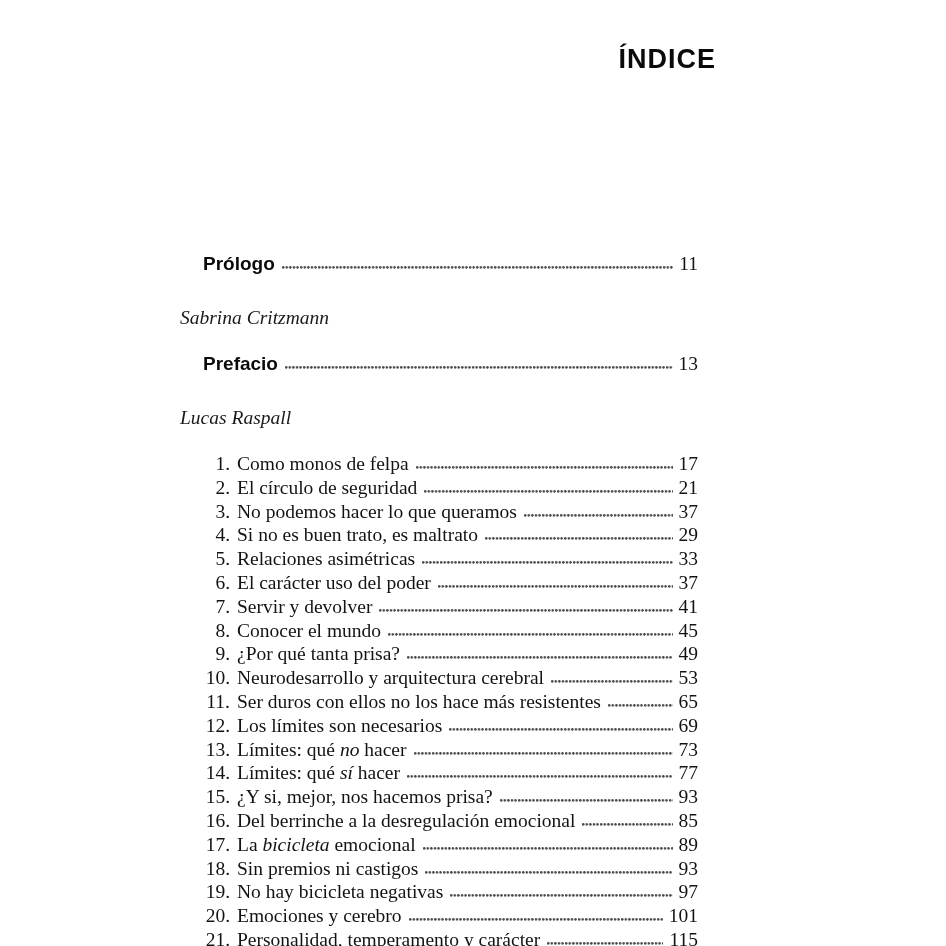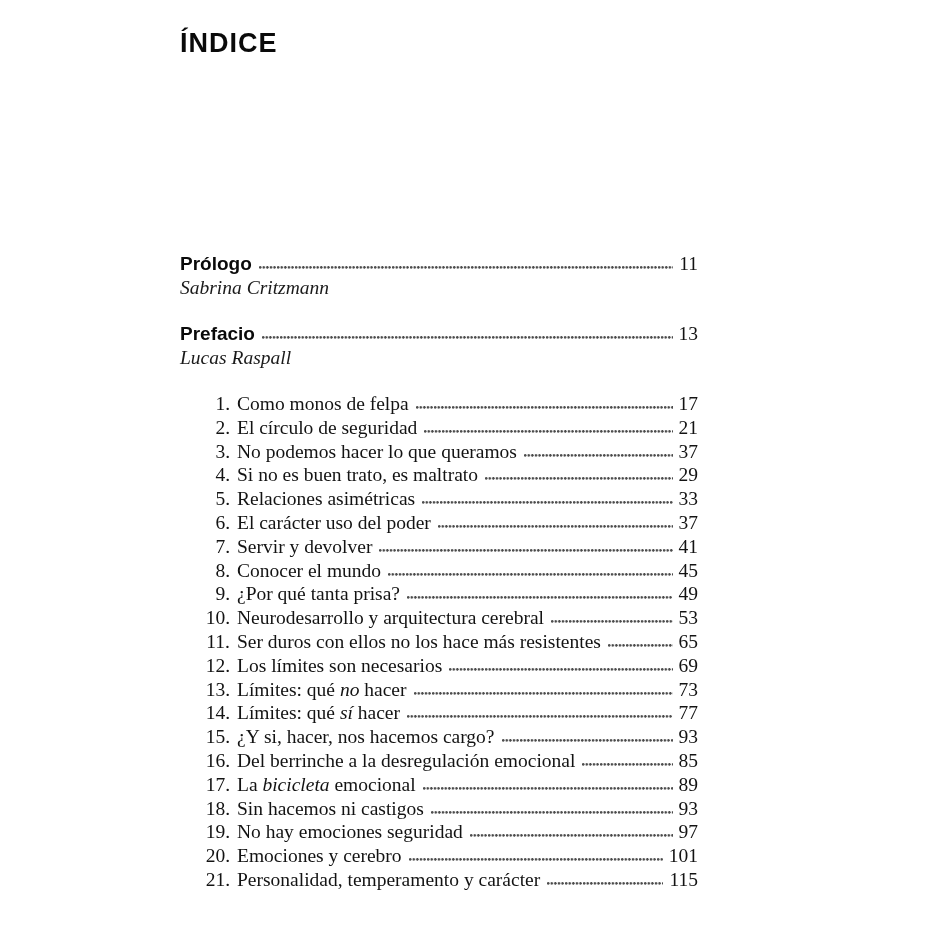--- a/index.html
+++ b/index.html
@@ -7,52 +7,53 @@
     position:relative;
     width:946px;height:946px;
     background:#ffffff;
     overflow:hidden;
     font-family:"Liberation Serif", serif;
     color:#131313;
   }
   .page-title{
     position:absolute;
     top:30px;left:180px;width:520px;
-    margin:0;
-    text-align:left;
+    margin:16px;
+    text-align:right;
     font-family:"Liberation Sans", sans-serif;
     font-weight:bold;
     font-size:27px;
     line-height:1;
     letter-spacing:1px;
     color:#0a0a0a;
   }
   .content{
     position:absolute;
     left:180px;top:252px;width:518px;
   }
   .row{
     display:flex;
     align-items:baseline;
   }
   .front-entry{margin-bottom:22px;}
-  .front-row{line-height:24px;font-size:19.5px;}
+  .front-row{line-height:24px;font-size:19.5px;margin-left:23px;}
   .front-label{
     flex:none;
     font-family:"Liberation Sans", sans-serif;
     font-weight:bold;
     font-size:19px;
     color:#0a0a0a;
     white-space:nowrap;
   }
   .author{
     font-style:italic;
     font-size:19.5px;
     line-height:24px;
     color:#1a1a1a;
+    margin-top:30px;
   }
   .chapters{margin-top:22px;}
   .chapter-row{
     line-height:23.8px;
     height:23.8px;
     font-size:19.5px;
   }
   .chapter-num{
     flex:none;
     width:50px;
@@ -185,45 +186,45 @@
           <span class="pageno">73</span>
         </div>
         <div class="row chapter-row">
           <span class="chapter-num">14.</span>
           <span class="chapter-title"><span>Límites: qué </span><span class="it">sí</span><span> hacer</span></span>
           <span class="leader"></span>
           <span class="pageno">77</span>
         </div>
         <div class="row chapter-row">
           <span class="chapter-num">15.</span>
-          <span class="chapter-title"><span>¿Y si, hacer, nos hacemos cargo?</span></span>
+          <span class="chapter-title"><span>¿Y si, mejor, nos hacemos prisa?</span></span>
           <span class="leader"></span>
           <span class="pageno">93</span>
         </div>
         <div class="row chapter-row">
           <span class="chapter-num">16.</span>
           <span class="chapter-title"><span>Del berrinche a la desregulación emocional</span></span>
           <span class="leader"></span>
           <span class="pageno">85</span>
         </div>
         <div class="row chapter-row">
           <span class="chapter-num">17.</span>
           <span class="chapter-title"><span>La </span><span class="it">bicicleta</span><span> emocional</span></span>
           <span class="leader"></span>
           <span class="pageno">89</span>
         </div>
         <div class="row chapter-row">
           <span class="chapter-num">18.</span>
-          <span class="chapter-title"><span>Sin hacemos ni castigos</span></span>
+          <span class="chapter-title"><span>Sin premios ni castigos</span></span>
           <span class="leader"></span>
           <span class="pageno">93</span>
         </div>
         <div class="row chapter-row">
           <span class="chapter-num">19.</span>
-          <span class="chapter-title"><span>No hay emociones seguridad</span></span>
+          <span class="chapter-title"><span>No hay bicicleta negativas</span></span>
           <span class="leader"></span>
           <span class="pageno">97</span>
         </div>
         <div class="row chapter-row">
           <span class="chapter-num">20.</span>
           <span class="chapter-title"><span>Emociones y cerebro</span></span>
           <span class="leader"></span>
           <span class="pageno">101</span>
         </div>
         <div class="row chapter-row">

